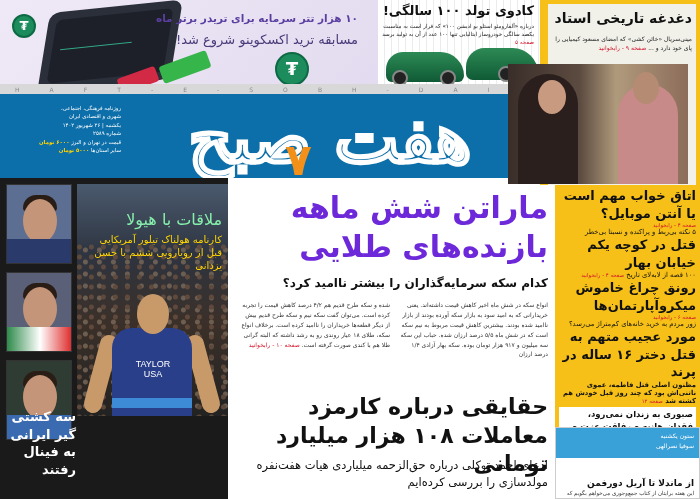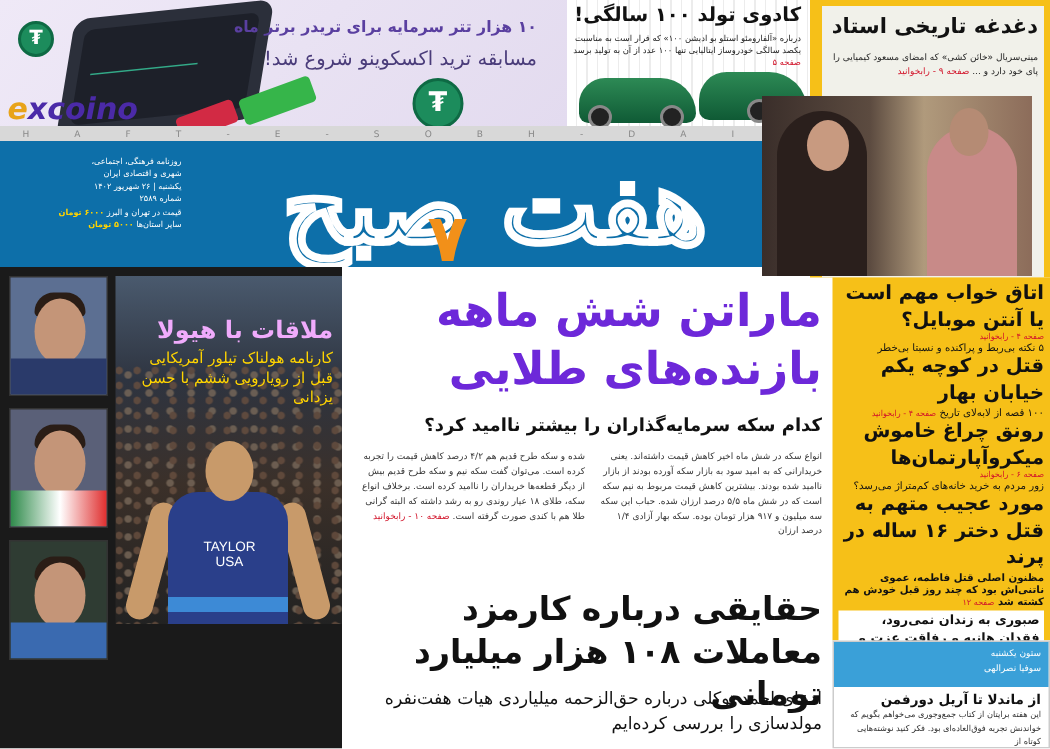--- a/index.html
+++ b/index.html
@@ -45,40 +45,40 @@
 #photo2 .p2{position:absolute;left:110px;top:20px;width:60px;height:100px;background:#c88a88;border-radius:30px 30px 0 0}
 #photo2 .f2{position:absolute;left:125px;top:8px;width:26px;height:32px;background:#b58b74;border-radius:50%}
 
 #ybox{position:absolute;left:555px;top:185px;width:145px;height:242px;background:#f6c018;padding:2px 4px}
 #ybox .it{font-weight:bold;color:#111}
 #ybox .sm{font-size:6.8px;color:#111}
 #ybox .red{color:#d2142a;font-size:5.4px;font-weight:normal}
 
 #colbox{position:absolute;left:555px;top:427px;width:145px;height:72px;background:#fff;border:1px solid #ccc}
 #colbox .top{background:#3aa0d8;height:30px;padding:3px 5px;color:#fff;font-size:6px;line-height:1.6}
-#colbox .ttl{font-size:9px;font-weight:bold;color:#111;padding:4px 5px 1px}
+#colbox .ttl{font-size:9px;font-weight:bold;color:#111;padding:20px 5px 1px}
 #colbox .txt{font-size:5.5px;color:#333;padding:0 5px;line-height:1.6}
 
 #sports{position:absolute;left:0;top:178px;width:228px;height:321px;background:#1a1a1a;overflow:hidden}
 #sports .thumb{position:absolute;left:6px;width:66px;height:80px;overflow:hidden;border:1px solid #333}
 #sports .face{position:absolute;left:16px;top:14px;width:34px;height:44px;border-radius:50%;background:#c49578}
 #sports .hair{position:absolute;left:16px;top:10px;width:34px;height:16px;border-radius:17px 17px 4px 4px;background:#2a1d16}
 #sports .shirt{position:absolute;left:0;bottom:0;width:66px;height:24px}
 #sports .cap{position:absolute;left:2px;top:410px;width:74px;font-size:13px;font-weight:bold;color:#fff;line-height:1.35;text-align:right}
 #main-photo{position:absolute;left:77px;top:6px;width:151px;height:232px;background:linear-gradient(180deg,#4a5a6e 0,#2e3440 30%,#3b3029 60%,#222 100%);overflow:hidden}
 #main-photo .crowd{position:absolute;left:0;top:60px;width:151px;height:255px;background:radial-gradient(circle at 20% 30%,#6a5040 2px,transparent 3px),radial-gradient(circle at 60% 50%,#7a6a5a 2px,transparent 3px);background-size:12px 10px,14px 12px;opacity:.8}
 #main-photo .wrest{position:absolute;left:25px;top:110px;width:100px;height:205px}
 #main-photo .head{position:absolute;left:35px;top:0;width:32px;height:40px;border-radius:50%;background:#c89a6a}
 #main-photo .torso{position:absolute;left:10px;top:34px;width:80px;height:100px;background:#2a3f8a;border-radius:20px 20px 6px 6px}
 #main-photo .belt{position:absolute;left:10px;top:104px;width:80px;height:10px;background:#3d8ad6}
 #main-photo .legs{position:absolute;left:12px;top:134px;width:76px;height:60px;background:#2c3c82}
 #main-photo .armL{position:absolute;left:-10px;top:40px;width:18px;height:80px;background:#c89a6a;border-radius:9px;transform:rotate(15deg)}
 #main-photo .armR{position:absolute;left:92px;top:40px;width:18px;height:80px;background:#c89a6a;border-radius:9px;transform:rotate(-15deg)}
 #main-photo .jersey{position:absolute;left:28px;top:66px;width:46px;text-align:center;color:#fff;font-size:9px;line-height:1.1;font-family:"Liberation Sans",sans-serif}
-#sports .ttl{position:absolute;right:6px;top:32px;font-size:16px;font-weight:bold;color:#f0abfc;width:140px}
+#sports .ttl{position:absolute;right:6px;top:32px;font-size:16px;font-weight:normal;color:#86efac;width:140px}
 #sports .sub{position:absolute;right:6px;top:55px;font-size:10px;font-weight:normal;color:#ffd400;width:140px;line-height:1.3}
 
 #center{position:absolute;left:232px;top:180px;width:318px;height:319px}
 #h1{position:absolute;right:2px;top:8px;width:316px;font-size:30px;font-weight:bold;color:#6d28d9;line-height:1.3}
 #h1sub{position:absolute;right:2px;top:96px;width:316px;font-size:12px;font-weight:bold;color:#111}
 .bodycol{position:absolute;top:120px;width:150px;font-size:6px;color:#333;line-height:1.65}
 .bodycol .red{color:#d2142a}
 #h2{position:absolute;right:2px;top:213px;width:316px;font-size:22px;font-weight:bold;color:#111;line-height:1.3}
 #h2sub{position:absolute;right:2px;top:277px;width:316px;font-size:11.5px;color:#111;line-height:1.5}
 </style>
@@ -92,21 +92,20 @@
         <div class="scr"></div>
         <div class="chart"></div>
       </div>
     <div class="buy"></div>
     <div class="sell"></div>
     <div class="coin" style="left:12px;top:14px;width:24px;height:24px;font-size:13px;line-height:20px">₮</div>
     <div class="coin" style="left:275px;top:52px;width:34px;height:34px;font-size:18px;line-height:30px">₮</div>
 
     <div class="t1 rtl">۱۰ هزار تتر سرمایه برای تریدر برتر ماه</div>
     <div class="t2 rtl">مسابقه ترید اکسکوینو شروع شد!</div>
-    <div class="logo"><span class="e">e</span><span>xcoino</span></div>
   </div>
 
   <div id="car">
     <div class="h rtl">کادوی تولد ۱۰۰ سالگی!</div>
     <div class="b rtl"><span>درباره «آلفارومئو استلو بو ادیشن ۱۰۰» که قرار است به مناسبت یکصد سالگی خودروساز ایتالیایی تنها ۱۰۰ عدد از آن به تولید برسد</span> <span class="red">صفحه ۵</span></div>
     <div class="carshape" style="left:8px;top:52px;width:78px;height:30px"></div>
     <div class="wheel" style="left:14px;top:70px"></div>
       <div class="wheel" style="left:62px;top:70px"></div>
     <div class="carshape" style="left:88px;top:48px;width:72px;height:32px"></div>
     <div class="wheel" style="left:120px;top:66px"></div>
@@ -200,20 +199,21 @@
     <div class="thumb" style="top:94px;background:#5a6078">
       <div class="hair"></div>
         <div class="face"></div>
         <div class="shirt" style="background:linear-gradient(90deg,#2e8a4a 0,#fff 50%,#d22 100%)"></div>
     </div>
     <div class="thumb" style="top:182px;background:#2f3c33">
       <div class="hair"></div>
         <div class="face"></div>
         <div class="shirt" style="background:#3a6ab0"></div>
     </div>
+    <div class="cap rtl" style="top:230px">سه کشتی گیر ایرانی به فینال رفتند</div>
     <div id="main-photo">
       <div class="crowd"></div>
       <div class="wrest">
         <div class="armL"></div>
           <div class="armR"></div>
         <div class="torso"></div>
           <div class="belt"></div>
           <div class="legs"></div>
         <div class="head"></div>
         <div class="jersey">

